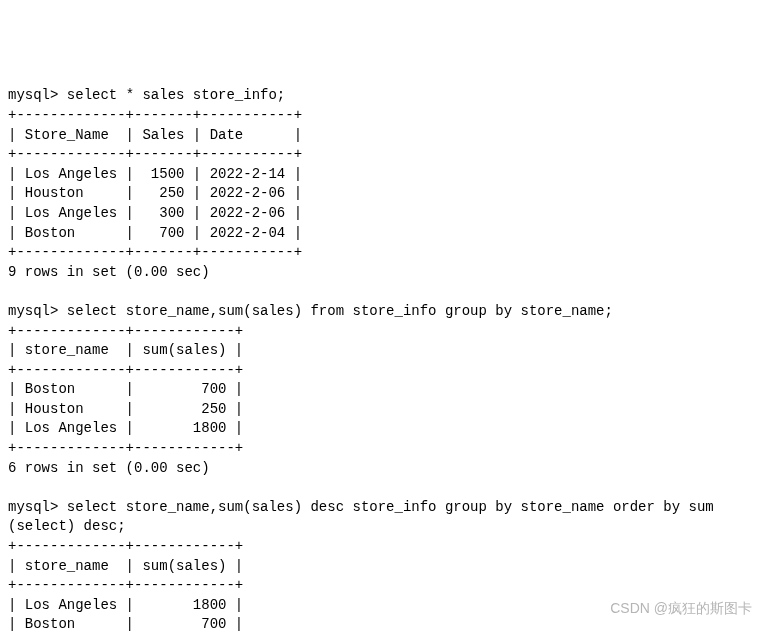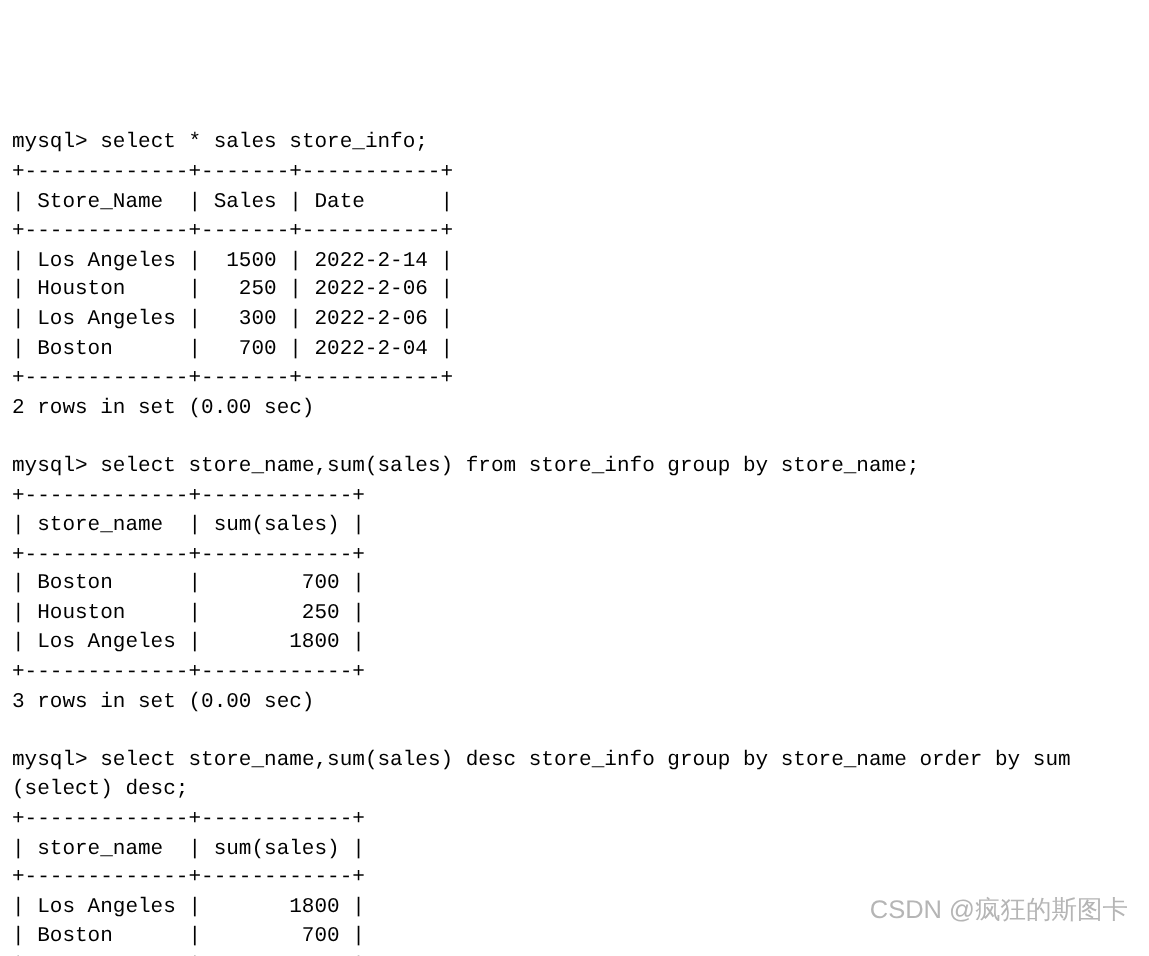--- a/index.html
+++ b/index.html
@@ -12,49 +12,49 @@
       line-height: 1.4;
       white-space: pre;
       position: relative;
     }
     .watermark {
       position: fixed;
       right: 14px;
       bottom: 18px;
       color: rgba(120,120,120,0.55);
       font-family: Arial, sans-serif;
-      font-size: 17px;
+      font-size: 14px;
       pointer-events: none;
     }
   </style>
 </head>
 <body>
 
 
 
 <div><span>mysql&gt;</span> <span>select * sales store_info;</span>
 <span>+-------------+-------+-----------+</span>
 <span>| Store_Name  | Sales | Date      |</span>
 <span>+-------------+-------+-----------+</span>
 <span>| Los Angeles |  1500 | 2022-2-14 |</span>
 <span>| Houston     |   250 | 2022-2-06 |</span>
 <span>| Los Angeles |   300 | 2022-2-06 |</span>
 <span>| Boston      |   700 | 2022-2-04 |</span>
 <span>+-------------+-------+-----------+</span>
-<span>2 rows in set (0.00 sec)</span>
+<span>9 rows in set (0.00 sec)</span>
 
 <span>mysql&gt;</span> <span>select store_name,sum(sales) from store_info group by store_name;</span>
 <span>+-------------+------------+</span>
 <span>| store_name  | sum(sales) |</span>
 <span>+-------------+------------+</span>
 <span>| Boston      |        700 |</span>
 <span>| Houston     |        250 |</span>
 <span>| Los Angeles |       1800 |</span>
 <span>+-------------+------------+</span>
-<span>3 rows in set (0.00 sec)</span>
+<span>6 rows in set (0.00 sec)</span>
 
 <span>mysql&gt;</span> <span>select store_name,sum(sales) desc store_info group by store_name order by sum</span>
 <span>(select) desc;</span>
 <span>+-------------+------------+</span>
 <span>| store_name  | sum(sales) |</span>
 <span>+-------------+------------+</span>
 <span>| Los Angeles |       1800 |</span>
 <span>| Boston      |        700 |</span>
 <span>| Houston     |        250 |</span>
 

